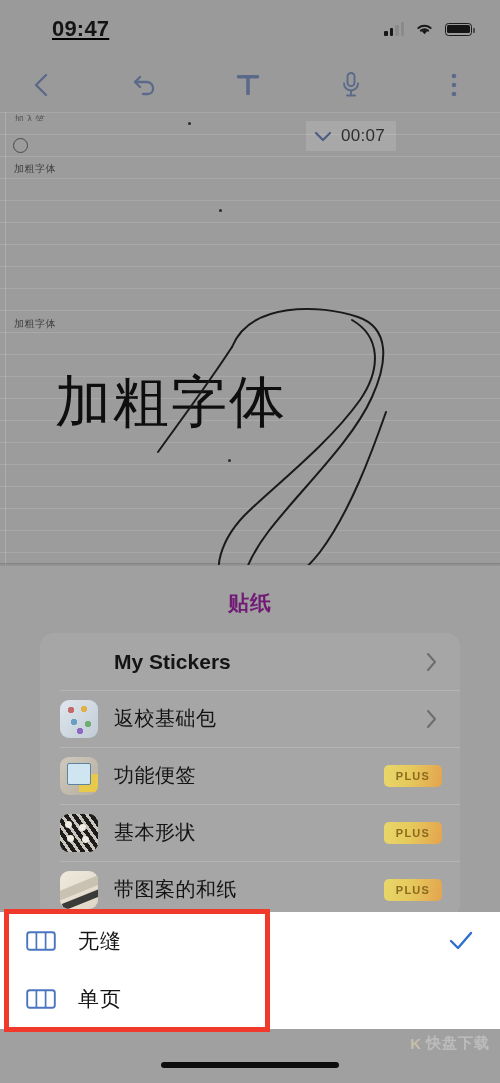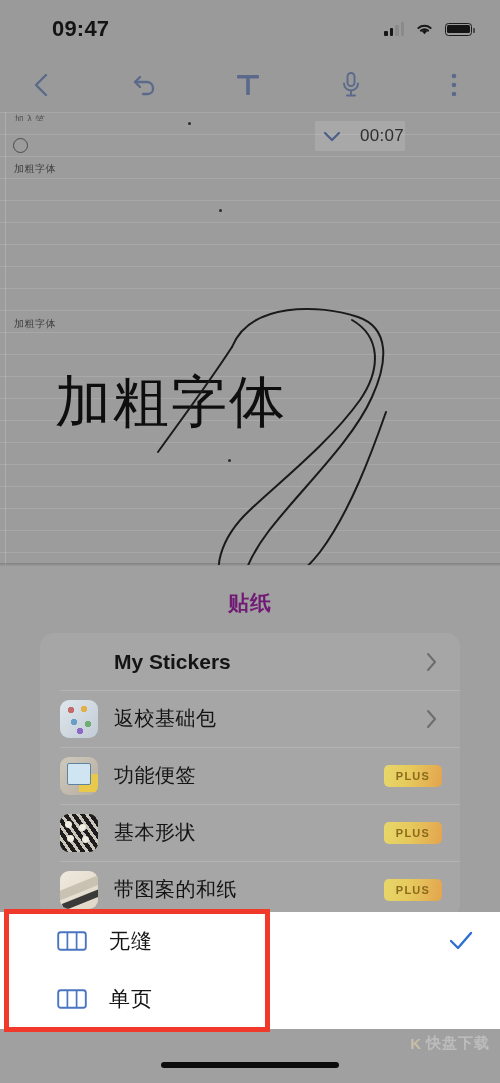--- a/index.html
+++ b/index.html
@@ -21,20 +21,21 @@
   
   .status-bar {
     position: absolute;
     top: 0; left: 0; right: 0;
     height: 58px;
     display: flex;
     align-items: center;
     justify-content: space-between;
     padding: 0 28px 0 52px;
     box-sizing: border-box;
+    text-decoration: underline;
   }
   .status-time {
     font-size: 22px;
     font-weight: bold;
     color: #141414;
     letter-spacing: 0.2px;
   }
   .status-right {
     display: flex;
     align-items: center;
@@ -145,26 +146,26 @@
     border-radius: 50%;
   }
   .label-small-1 {
     top: 50px; left: 14px;
   }
   .label-small-2 {
     top: 205px; left: 14px;
   }
   .rec-chip {
     position: absolute;
-    top: 9px; left: 315px;
+    top: 9px; left: 306px;
     width: 90px; height: 30px;
     background: rgba(255,255,255,0.13);
     display: flex;
     align-items: center;
-    gap: 18px;
+    gap: 8px;
     padding: 0 7px;
     box-sizing: border-box;
   }
   .rec-chevron { color: #4c5f86; display: flex; }
   .rec-time {
     font-size: 17px;
     color: #2e2e2e;
     letter-spacing: 0.3px;
   }
   .big-text {
@@ -304,21 +305,20 @@
       radial-gradient(circle at 16px 27px, #8c6ac4 3px, transparent 3px);
   }
 
   
   .popup-menu {
     position: absolute;
     left: 0; right: 0;
     top: 912px;
     height: 117px;
     background: #ffffff;
-    padding-left: 31px;
   }
   .menu-item {
     display: flex;
     align-items: center;
     height: 58px;
     padding: 0 26px 0 26px;
   }
   .menu-icon {
     width: 30px; height: 24px;
     flex: none;

